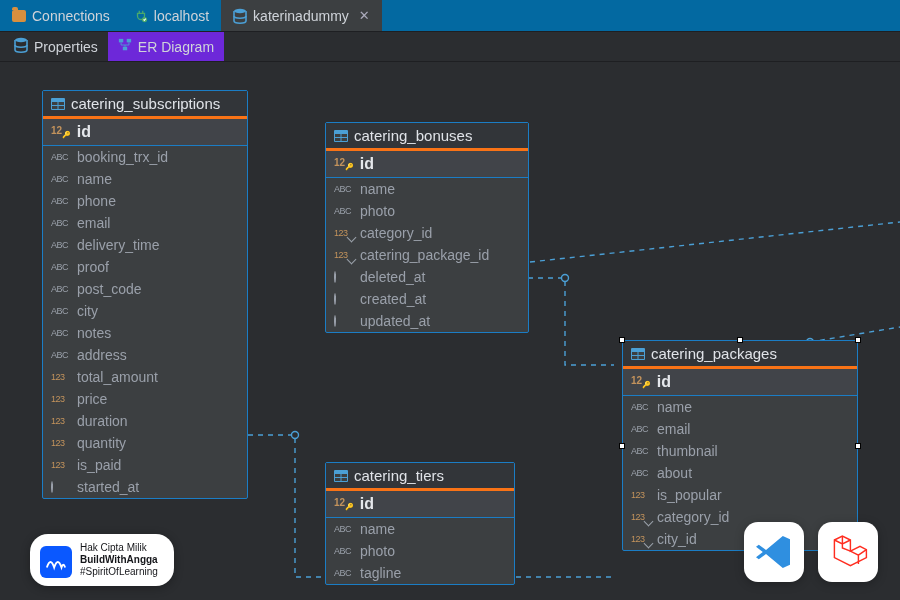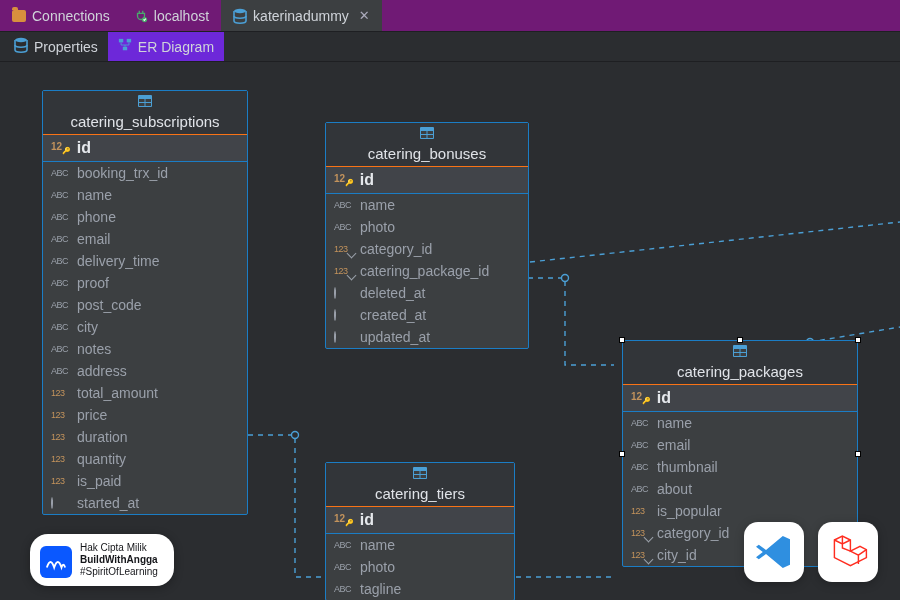--- a/index.html
+++ b/index.html
@@ -1,28 +1,28 @@
 <!DOCTYPE html>
 <html><head>
 <meta charset="utf-8">
 <style>
 * { box-sizing: border-box; margin: 0; padding: 0; font-family: -apple-system, BlinkMacSystemFont, "Segoe UI", sans-serif; }
 body { background: #2b2d30; color: #b9bdc5; width: 900px; height: 600px; overflow: hidden; position: relative; }
-.tabbar { display: flex; align-items: center; height: 32px; background: #701a75; border-bottom: 1px solid #1e1f22; }
+.tabbar { display: flex; align-items: center; height: 32px; background: #0369a1; border-bottom: 1px solid #1e1f22; }
 .tab { display: flex; align-items: center; gap: 6px; padding: 0 12px; height: 100%; font-size: 14px; color: #cfd3d9; cursor: pointer; }
 .tab.active { background: #3c3f41; }
 .tab .ico { width: 14px; height: 14px; display: flex; align-items: center; justify-content: center; }
 .tab .close { margin-left: 4px; font-size: 13px; color: #aab; }
 .subtabbar { display: flex; align-items: center; height: 30px; background: #2b2d30; border-bottom: 1px solid #1e1f22; padding-left: 4px; }
 .subtab { display: flex; align-items: center; gap: 6px; padding: 0 10px; height: 100%; font-size: 14px; color: #cfd3d9; cursor: pointer; }
 .subtab.active { background: #6d28d9; }
 .canvas { position: relative; width: 100%; height: calc(100% - 62px); background: #2b2d30; overflow: hidden; }
 svg.wires { position: absolute; inset: 0; width: 100%; height: 100%; pointer-events: none; }
 .entity { position: absolute; background: #3c3f41; border: 1px solid #1b7dc5; border-radius: 2px; min-width: 190px; }
-.entity-header { display: flex; align-items: center; gap: 6px; background: #323539; padding: 4px 8px; border-bottom: 1px solid #f97316; flex-direction: column; }
+.entity-header { display: flex; align-items: center; gap: 6px; background: #323539; padding: 4px 8px; border-bottom: 3px solid #f97316; }
 .entity-header .tbico { width: 14px; height: 12px; }
 .entity-header .tname { font-size: 15px; color: #e0e3e8; }
 .pkrow { display: flex; align-items: center; gap: 6px; padding: 4px 8px; background: #414449; color: #e5e8ec; font-weight: 600; border-bottom: 1px solid #1b7dc5; }
 .pkrow .typeico { font-size: 10px; color: #c3935c; position: relative; }
 .col { display: flex; align-items: center; gap: 6px; padding: 3px 8px; font-size: 14px; color: #9aa0aa; }
 .col .typeico { font-size: 9px; letter-spacing: -0.5px; min-width: 20px; text-align: left; }
 .col.abc .typeico { color: #9aa0aa; }
 .col.num .typeico { color: #c3935c; }
 .col.ts .typeico { color: #9aa0aa; }
 .col.fk { position: relative; }

